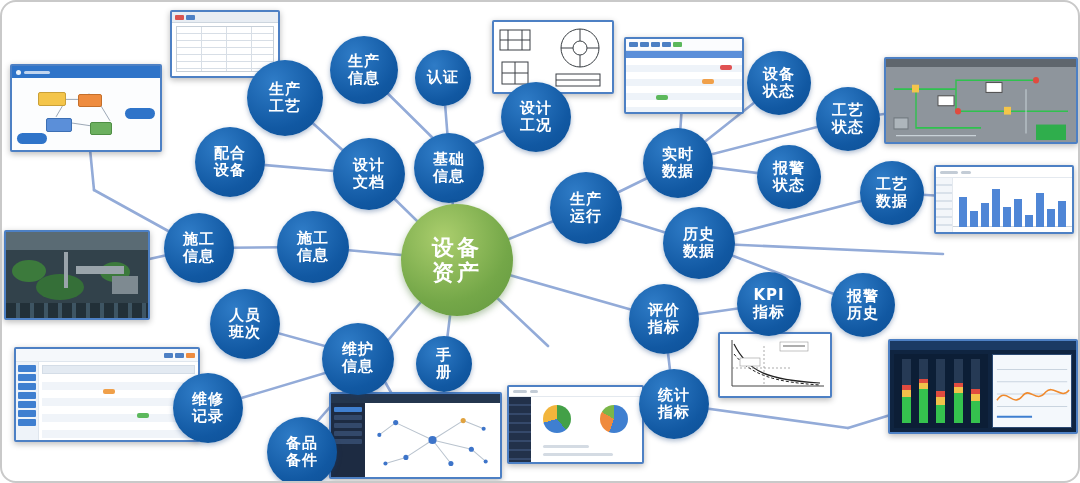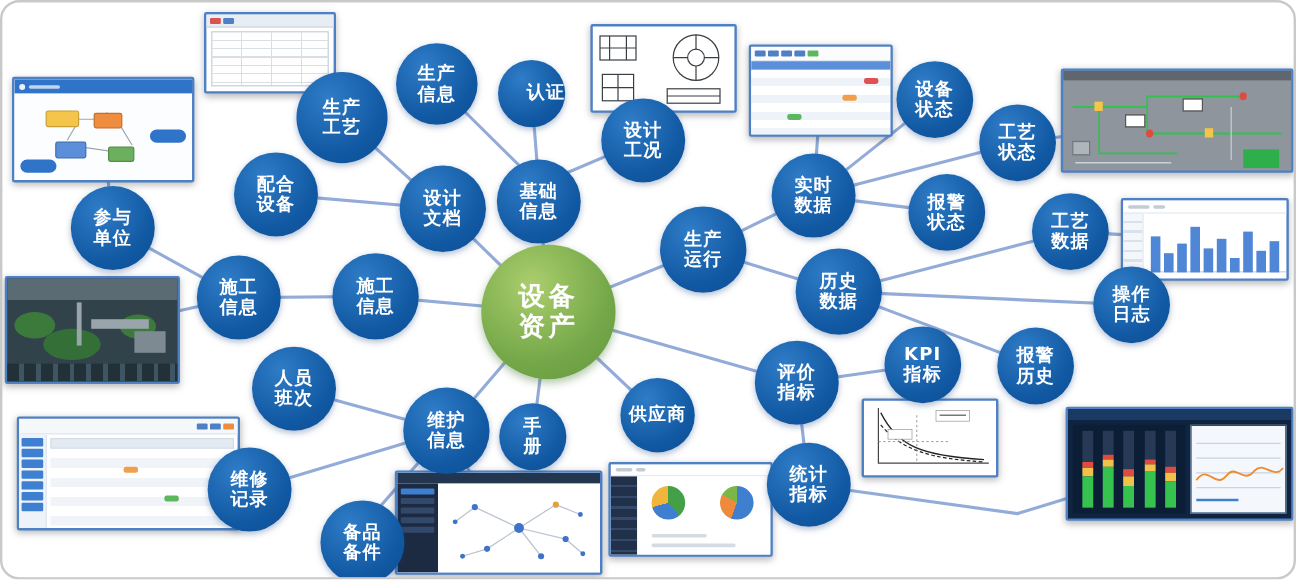--- a/index.html
+++ b/index.html
@@ -418,74 +418,67 @@
   </div>
 
 <div class="node" style="left: 245px; top: 58px; width: 76px; height: 76px;">
       <span>生产</span>
       <span>工艺</span>
     </div>
     <div class="node" style="left: 328px; top: 34px; width: 68px; height: 68px;">
       <span>生产</span>
       <span>信息</span>
     </div>
-    <div class="node" style="left: 413px; top: 48px; width: 56px; height: 56px; align-items: flex-end;">
+    <div class="node" style="left: 413px; top: 48px; width: 56px; height: 56px;">
       <span>认证</span>
     </div>
     <div class="node" style="left: 412px; top: 131px; width: 70px; height: 70px;">
       <span>基础</span>
       <span>信息</span>
     </div>
     <div class="node" style="left: 499px; top: 80px; width: 70px; height: 70px;">
       <span>设计</span>
       <span>工况</span>
     </div>
     <div class="node" style="left: 193px; top: 125px; width: 70px; height: 70px;">
       <span>配合</span>
       <span>设备</span>
     </div>
     <div class="node" style="left: 331px; top: 136px; width: 72px; height: 72px;">
       <span>设计</span>
       <span>文档</span>
     </div>
-    <div class="node" style="left: 57px; top: 153px; width: 70px; height: 70px;">
-      <span>参与</span>
-      <span>单位</span>
-    </div>
     <div class="node" style="left: 162px; top: 211px; width: 70px; height: 70px;">
       <span>施工</span>
       <span>信息</span>
     </div>
     <div class="node" style="left: 275px; top: 209px; width: 72px; height: 72px;">
       <span>施工</span>
       <span>信息</span>
     </div>
     <div class="node" style="left: 208px; top: 287px; width: 70px; height: 70px;">
       <span>人员</span>
       <span>班次</span>
     </div>
     <div class="node" style="left: 171px; top: 371px; width: 70px; height: 70px;">
       <span>维修</span>
       <span>记录</span>
     </div>
     <div class="node" style="left: 265px; top: 415px; width: 70px; height: 70px;">
       <span>备品</span>
       <span>备件</span>
     </div>
-    <div class="node" style="left: 334px; top: 321px; width: 72px; height: 72px;">
+    <div class="node" style="left: 320px; top: 321px; width: 72px; height: 72px; font-family: Liberation Mono, monospace;">
       <span>维护</span>
       <span>信息</span>
     </div>
     <div class="node" style="left: 414px; top: 334px; width: 56px; height: 56px;">
       <span>手</span>
       <span>册</span>
     </div>
-    <div class="node" style="left: 515px; top: 313px; width: 62px; height: 62px;">
-      <span>供应商</span>
-    </div>
     <div class="node" style="left: 548px; top: 170px; width: 72px; height: 72px;">
       <span>生产</span>
       <span>运行</span>
     </div>
     <div class="node" style="left: 641px; top: 126px; width: 70px; height: 70px;">
       <span>实时</span>
       <span>数据</span>
     </div>
     <div class="node" style="left: 661px; top: 205px; width: 72px; height: 72px;">
       <span>历史</span>
@@ -500,24 +493,20 @@
       <span>状态</span>
     </div>
     <div class="node" style="left: 755px; top: 143px; width: 64px; height: 64px;">
       <span>报警</span>
       <span>状态</span>
     </div>
     <div class="node" style="left: 858px; top: 159px; width: 64px; height: 64px;">
       <span>工艺</span>
       <span>数据</span>
     </div>
-    <div class="node" style="left: 909px; top: 220px; width: 64px; height: 64px;">
-      <span>操作</span>
-      <span>日志</span>
-    </div>
     <div class="node" style="left: 829px; top: 271px; width: 64px; height: 64px;">
       <span>报警</span>
       <span>历史</span>
     </div>
     <div class="node" style="left: 627px; top: 282px; width: 70px; height: 70px;">
       <span>评价</span>
       <span>指标</span>
     </div>
     <div class="node" style="left: 735px; top: 270px; width: 64px; height: 64px;">
       <span>KPI</span>

